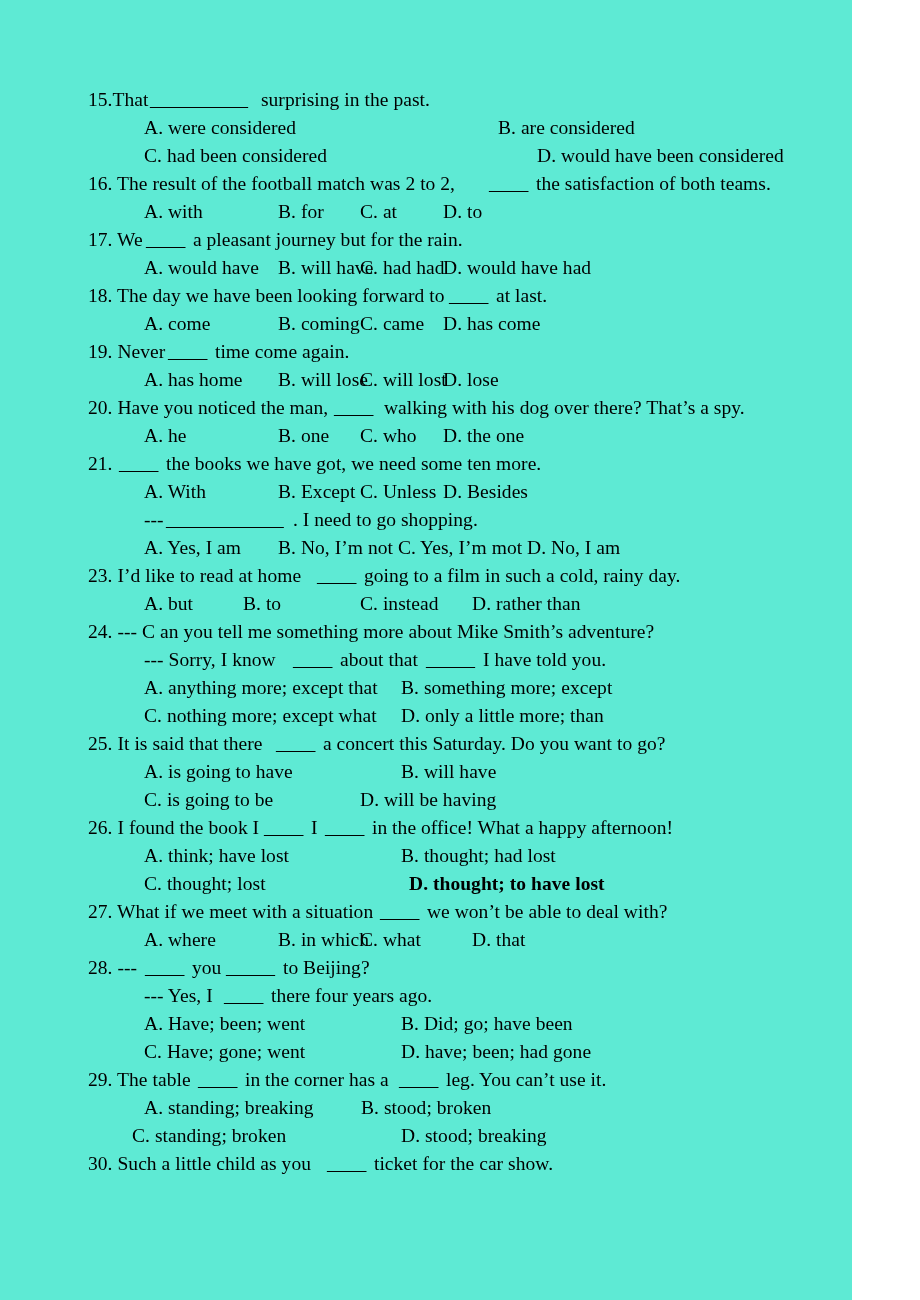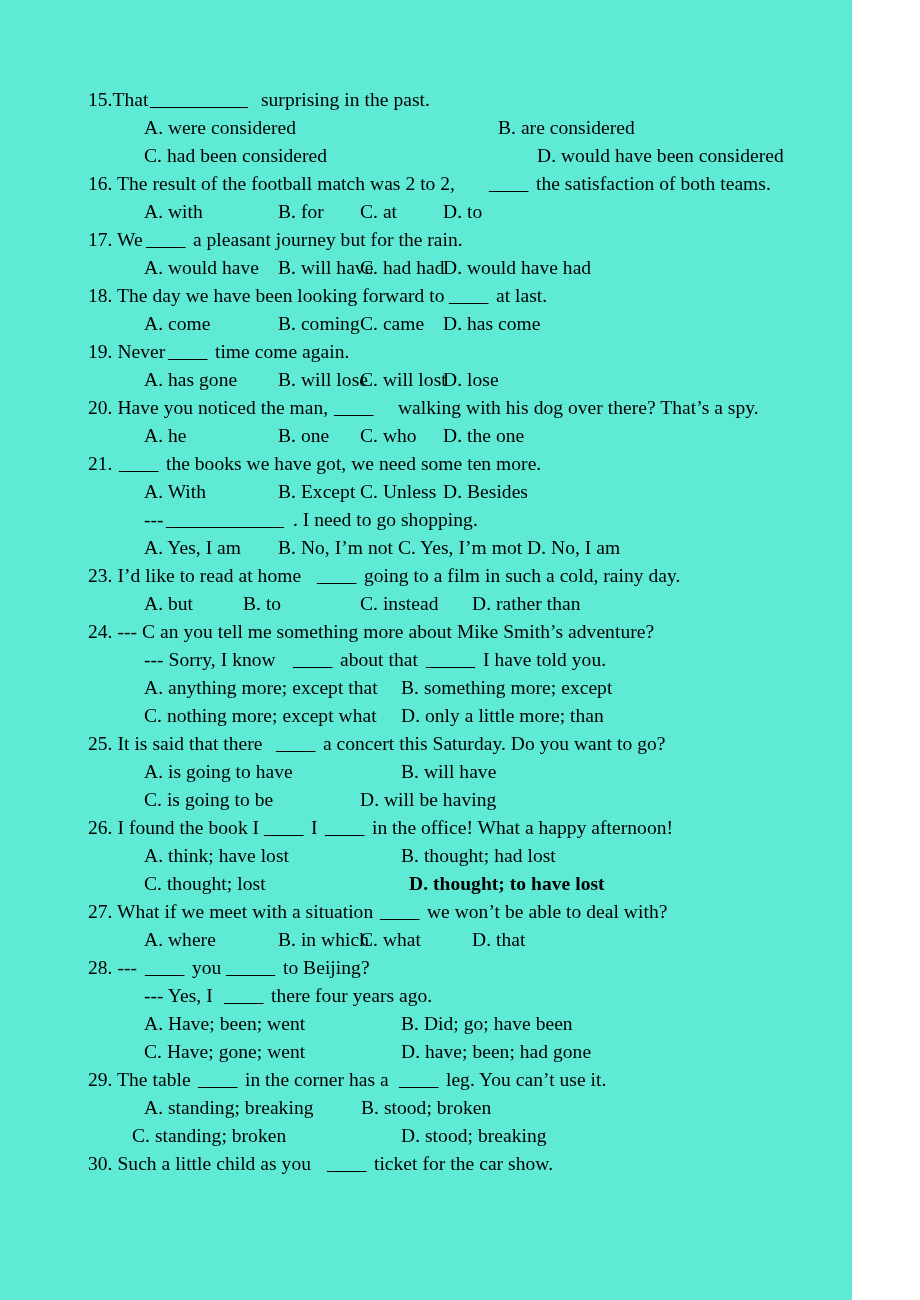--- a/index.html
+++ b/index.html
@@ -54,22 +54,22 @@
       <div class="line"><span class="seg" style="left: 0px;">15.That </span><span class="seg blank" style="left: 62px;">__________</span><span class="seg" style="left: 168px;"> surprising in the past.</span></div>
       <div class="line"><span class="seg" style="left: 56px;">A. were considered</span><span class="seg" style="left: 410px;">B. are considered</span></div>
       <div class="line"><span class="seg" style="left: 56px;">C. had been considered</span><span class="seg" style="left: 404px; margin-left: 45px;">D. would have been considered</span></div>
       <div class="line"><span class="seg" style="left: 0px;">16. The result of the football match was 2 to 2, </span><span class="seg blank" style="left: 401px;">____</span><span class="seg" style="left: 443px;"> the satisfaction of both teams.</span></div>
       <div class="line"><span class="seg" style="left: 56px;">A. with</span><span class="seg" style="left: 190px;">B. for</span><span class="seg" style="left: 272px;">C. at</span><span class="seg" style="left: 355px;">D. to</span></div>
       <div class="line"><span class="seg" style="left: 0px;">17. We </span><span class="seg blank" style="left: 58px;">____</span><span class="seg" style="left: 100px;"> a pleasant journey but for the rain.</span></div>
       <div class="line"><span class="seg" style="left: 56px;">A. would have</span><span class="seg" style="left: 190px;">B. will have</span><span class="seg" style="left: 272px;">C. had had</span><span class="seg" style="left: 355px;">D. would have had</span></div>
       <div class="line"><span class="seg" style="left: 0px;">18. The day we have been looking forward to </span><span class="seg blank" style="left: 361px;">____</span><span class="seg" style="left: 403px;"> at last.</span></div>
       <div class="line"><span class="seg" style="left: 56px;">A. come</span><span class="seg" style="left: 190px;">B. coming</span><span class="seg" style="left: 272px;">C. came</span><span class="seg" style="left: 355px;">D. has come</span></div>
       <div class="line"><span class="seg" style="left: 0px;">19. Never </span><span class="seg blank" style="left: 80px;">____</span><span class="seg" style="left: 122px;"> time come again.</span></div>
-      <div class="line"><span class="seg" style="left: 56px;">A. has gone</span><span class="seg" style="left: 190px;">B. will lose</span><span class="seg" style="left: 272px;">C. will lost</span><span class="seg" style="left: 355px;">D. lose</span></div>
-      <div class="line"><span class="seg" style="left: 0px;">20. Have you noticed the man, </span><span class="seg blank" style="left: 246px;">____</span><span class="seg" style="left: 305px;"> walking with his dog over there? That’s a spy.</span></div>
+      <div class="line"><span class="seg" style="left: 56px;">A. has home</span><span class="seg" style="left: 190px;">B. will lose</span><span class="seg" style="left: 272px;">C. will lost</span><span class="seg" style="left: 355px;">D. lose</span></div>
+      <div class="line"><span class="seg" style="left: 0px;">20. Have you noticed the man, </span><span class="seg blank" style="left: 246px;">____</span><span class="seg" style="left: 291px;"> walking with his dog over there? That’s a spy.</span></div>
       <div class="line"><span class="seg" style="left: 56px;">A. he</span><span class="seg" style="left: 190px;">B. one</span><span class="seg" style="left: 272px;">C. who</span><span class="seg" style="left: 355px;">D. the one</span></div>
       <div class="line"><span class="seg" style="left: 0px;">21. </span><span class="seg blank" style="left: 31px;">____</span><span class="seg" style="left: 73px;"> the books we have got, we need some ten more.</span></div>
       <div class="line"><span class="seg" style="left: 56px;">A. With</span><span class="seg" style="left: 190px;">B. Except</span><span class="seg" style="left: 272px;">C. Unless</span><span class="seg" style="left: 355px;">D. Besides</span></div>
       <div class="line"><span class="seg" style="left: 56px;">---</span><span class="seg blank" style="left: 78px;">____________</span><span class="seg" style="left: 205px;">. I need to go shopping.</span></div>
       <div class="line"><span class="seg" style="left: 56px;">A. Yes, I am</span><span class="seg" style="left: 190px;">B. No, I’m not C. Yes, I’m mot D. No, I am</span></div>
       <div class="line"><span class="seg" style="left: 0px;">23. I’d like to read at home </span><span class="seg blank" style="left: 229px;">____</span><span class="seg" style="left: 271px;"> going to a film in such a cold, rainy day.</span></div>
       <div class="line"><span class="seg" style="left: 56px;">A. but</span><span class="seg" style="left: 155px;">B. to</span><span class="seg" style="left: 272px;">C. instead</span><span class="seg" style="left: 384px;">D. rather than</span></div>
       <div class="line"><span class="seg" style="left: 0px;">24. --- C an you tell me something more about Mike Smith’s adventure?</span></div>
       <div class="line"><span class="seg" style="left: 56px;">--- Sorry, I know </span><span class="seg blank" style="left: 205px;">____</span><span class="seg" style="left: 247px;"> about that </span><span class="seg blank" style="left: 338px;">_____</span><span class="seg" style="left: 390px;"> I have told you.</span></div>
       <div class="line"><span class="seg" style="left: 56px;">A. anything more; except that</span><span class="seg" style="left: 313px;">B. something more; except</span></div>

